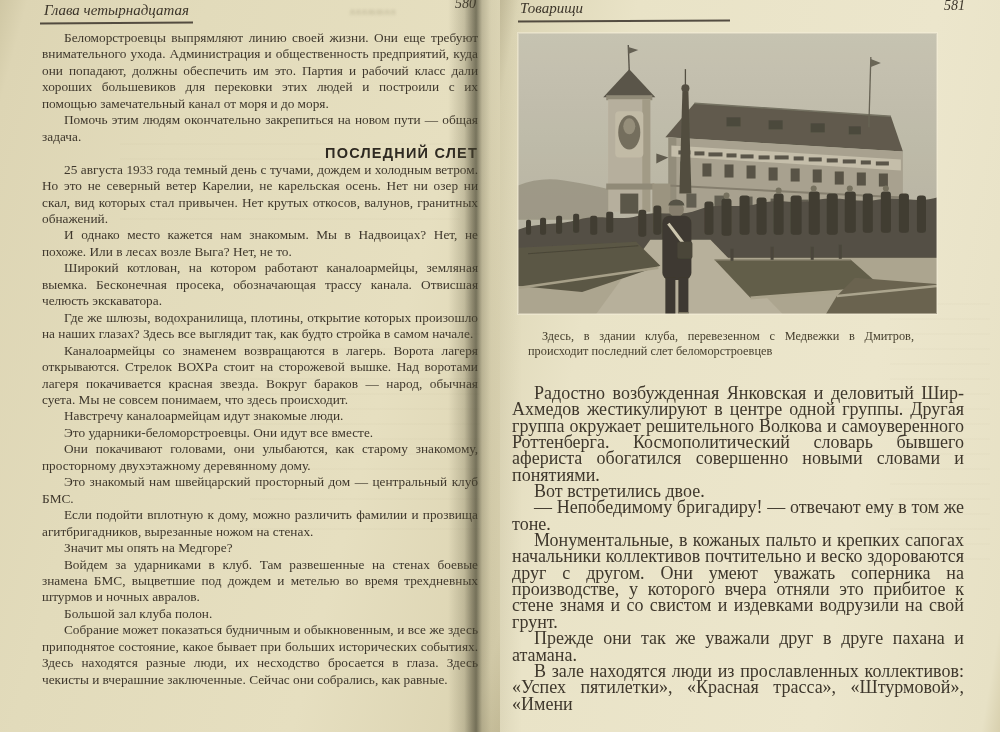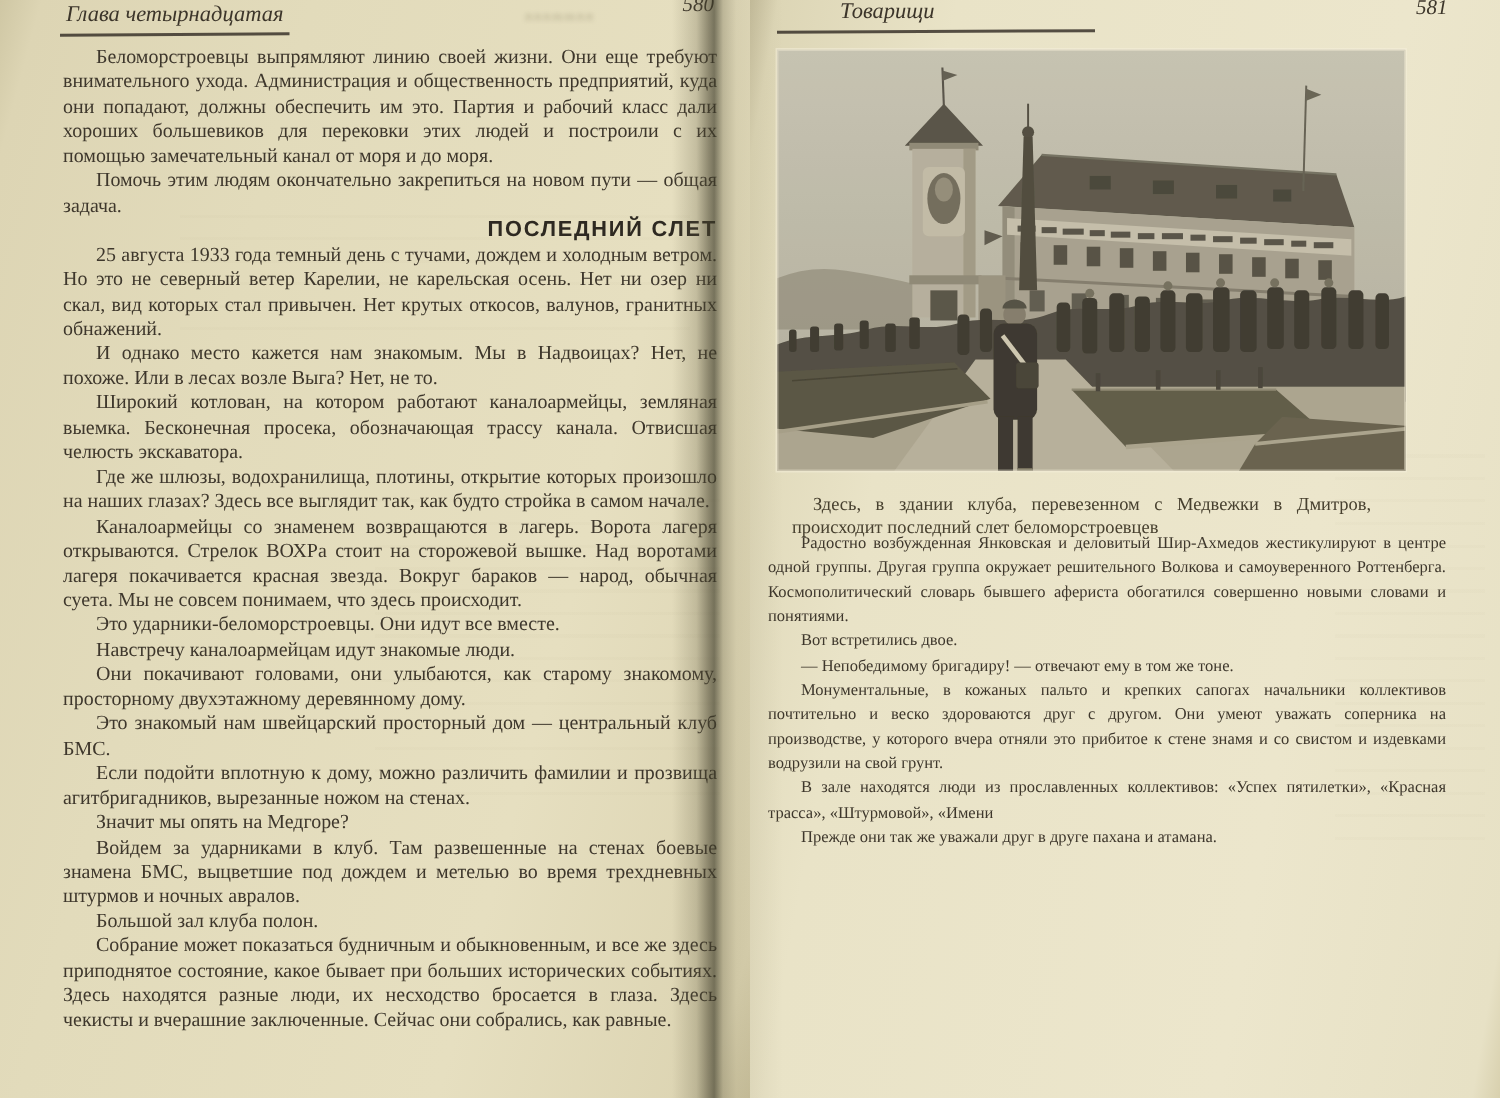--- a/index.html
+++ b/index.html
@@ -20,21 +20,21 @@
     background:repeating-linear-gradient(0deg,rgba(120,108,70,.045) 0 2px,rgba(0,0,0,0) 2px 15px);}
   .smudge{position:absolute;pointer-events:none;filter:blur(1.5px);color:rgba(110,100,70,.35);
     font-style:italic;font-size:10px;letter-spacing:1px;}
   
   .running-header{position:absolute;font-style:italic;font-size:15px;color:#3c352a;}
   .header-rule{position:absolute;height:2.4px;background:#39332a;opacity:.85;}
   .page-number{position:absolute;font-style:italic;font-size:14px;color:#3c352a;}
   
   .text-col{position:absolute;text-align:justify;color:#3e372c;}
   #left-text{left:42px;top:30px;width:436px;font-size:13.3px;line-height:16.45px;}
-  #right-text{left:512px;top:354px;width:452px;font-size:11px;line-height:16.35px;}
+  #right-text{left:512px;top:385px;width:452px;font-size:18px;line-height:16.35px;}
   .text-col p{margin:0;text-indent:22px;}
   .section-heading{
     font-family:"Liberation Sans","DejaVu Sans",sans-serif;
     font-weight:bold;font-size:14.5px;letter-spacing:1.2px;color:#2e2921;
     margin:12px 0 7px 0;text-indent:0;text-align:right;}
   
   #photo{position:absolute;left:518px;top:33px;width:419px;height:281px;
     box-shadow:0 0 0 1px rgba(245,240,220,.5);}
   #photo svg{display:block;width:100%;height:100%;}
   #photo-caption{position:absolute;left:528px;top:329px;width:386px;
@@ -55,37 +55,37 @@
 
 <div class="text-col" id="left-text">
   <p>Беломорстроевцы выпрямляют линию своей жизни. Они еще требуют внимательного ухода. Администрация и общественность предприятий, куда они попадают, должны обеспечить им это. Партия и рабочий класс дали хороших большевиков для перековки этих людей и построили с их помощью замечательный канал от моря и до моря.</p>
   <p>Помочь этим людям окончательно закрепиться на новом пути — общая задача.</p>
   <p class="section-heading">ПОСЛЕДНИЙ СЛЕТ</p>
   <p>25 августа 1933 года темный день с тучами, дождем и холодным ветром. Но это не северный ветер Карелии, не карельская осень. Нет ни озер ни скал, вид которых стал привычен. Нет крутых откосов, валунов, гранитных обнажений.</p>
   <p>И однако место кажется нам знакомым. Мы в Надвоицах? Нет, не похоже. Или в лесах возле Выга? Нет, не то.</p>
   <p>Широкий котлован, на котором работают каналоармейцы, земляная выемка. Бесконечная просека, обозначающая трассу канала. Отвисшая челюсть экскаватора.</p>
   <p>Где же шлюзы, водохранилища, плотины, открытие которых произошло на наших глазах? Здесь все выглядит так, как будто стройка в самом начале.</p>
   <p>Каналоармейцы со знаменем возвращаются в лагерь. Ворота лагеря открываются. Стрелок ВОХРа стоит на сторожевой вышке. Над воротами лагеря покачивается красная звезда. Вокруг бараков — народ, обычная суета. Мы не совсем понимаем, что здесь происходит.</p>
+  <p>Навстречу каналоармейцам идут знакомые люди.</p>
   <p>Это ударники-беломорстроевцы. Они идут все вместе.</p>
-  <p>Навстречу каналоармейцам идут знакомые люди.</p>
   <p>Они покачивают головами, они улыбаются, как старому знакомому, просторному двухэтажному деревянному дому.</p>
   <p>Это знакомый нам швейцарский просторный дом — центральный клуб БМС.</p>
   <p>Если подойти вплотную к дому, можно различить фамилии и прозвища агитбригадников, вырезанные ножом на стенах.</p>
   <p>Значит мы опять на Медгоре?</p>
   <p>Войдем за ударниками в клуб. Там развешенные на стенах боевые знамена БМС, выцветшие под дождем и метелью во время трехдневных штурмов и ночных авралов.</p>
   <p>Большой зал клуба полон.</p>
   <p>Собрание может показаться будничным и обыкновенным, и все же здесь приподнятое состояние, какое бывает при больших исторических событиях. Здесь находятся разные люди, их несходство бросается в глаза. Здесь чекисты и вчерашние заключенные. Сейчас они собрались, как равные.</p>
 </div>
 
 <div class="page" id="right-page">
   <div class="texture" style="left:390px;top:300px;width:100px;height:260px;"></div>
 </div>
 <div id="gutter"></div>
 
-<div class="running-header" style="left:520px;top:0px;margin-left:40px;">Товарищи</div>
+<div class="running-header" style="left:520px;top:0px;">Товарищи</div>
 <div class="header-rule" style="left:518px;top:20px;width:212px;transform:rotate(-0.3deg);"></div>
 <div class="page-number" style="left:944px;top:-2px;">581</div>
 
 <div id="photo">
   <svg viewBox="0 0 418 280" preserveAspectRatio="none">
     <defs>
       <linearGradient id="sky" x1="0" y1="0" x2="0" y2="1">
         <stop offset="0" stop-color="#c6c3b4"></stop>
           <stop offset="1" stop-color="#aeab9c"></stop>
       </linearGradient>
@@ -240,15 +240,15 @@
   </svg>
 </div>
 
 <div id="photo-caption">Здесь, в здании клуба, перевезенном с Медвежки в Дмитров, происходит последний слет беломорстроевцев</div>
 
 <div class="text-col" id="right-text">
   <p>Радостно возбужденная Янковская и деловитый Шир-Ахмедов жестикулируют в центре одной группы. Другая группа окружает решительного Волкова и самоуверенного Роттенберга. Космополитический словарь бывшего афериста обогатился совершенно новыми словами и понятиями.</p>
   <p>Вот встретились двое.</p>
   <p>— Непобедимому бригадиру! — отвечают ему в том же тоне.</p>
   <p>Монументальные, в кожаных пальто и крепких сапогах начальники коллективов почтительно и веско здороваются друг с другом. Они умеют уважать соперника на производстве, у которого вчера отняли это прибитое к стене знамя и со свистом и издевками водрузили на свой грунт.</p>
+  <p>Прежде они так же уважали друг в друге пахана и атамана.</p>
   <p>В зале находятся люди из прославленных коллективов: «Успех пятилетки», «Красная трасса», «Штурмовой», «Имени</p>
-  <p>Прежде они так же уважали друг в друге пахана и атамана.</p>
 </div>
 
 </body></html>

